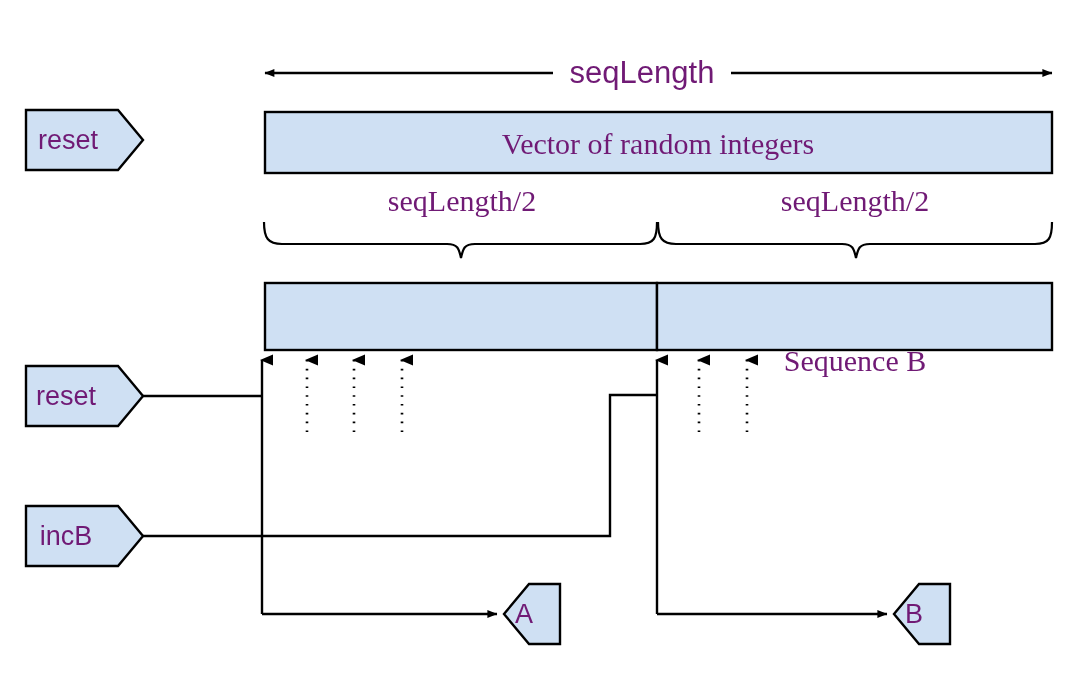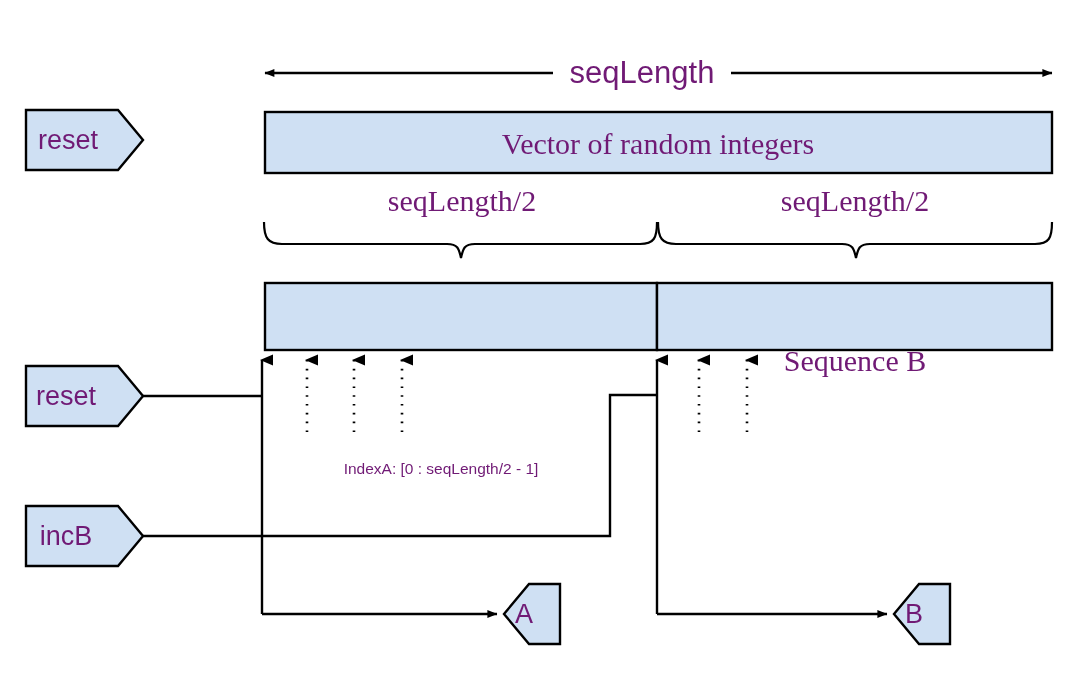--- a/index.html
+++ b/index.html
@@ -130,21 +130,20 @@
 
   <div class="lbl lbl-center t-big" style="left:658px; top:144px;">Vector of random integers</div>
 
   <div class="lbl lbl-center t-big" style="left:462px; top:201px;">seqLength/2</div>
 
   <div class="lbl lbl-center t-big" style="left:855px; top:201px;">seqLength/2</div>
 
 
   <div class="lbl lbl-center t-big" style="left:855px; top:317px;margin-top:44px;">Sequence B</div>
 
-  <div class="lbl lbl-center t-idx" style="left:441px; top:469px;">IndexA: [0 : seqLength/2 - 1]</div>
 
 
   <div class="lbl lbl-center t-mid" style="left:68px; top:140px;">reset</div>
 
   <div class="lbl lbl-center t-mid" style="left:66px; top:396px;">reset</div>
 
   <div class="lbl lbl-center t-mid" style="left:66px; top:536px;">incB</div>
 
   <div class="lbl lbl-center t-mid" style="left:524px; top:614px;">A</div>
 

